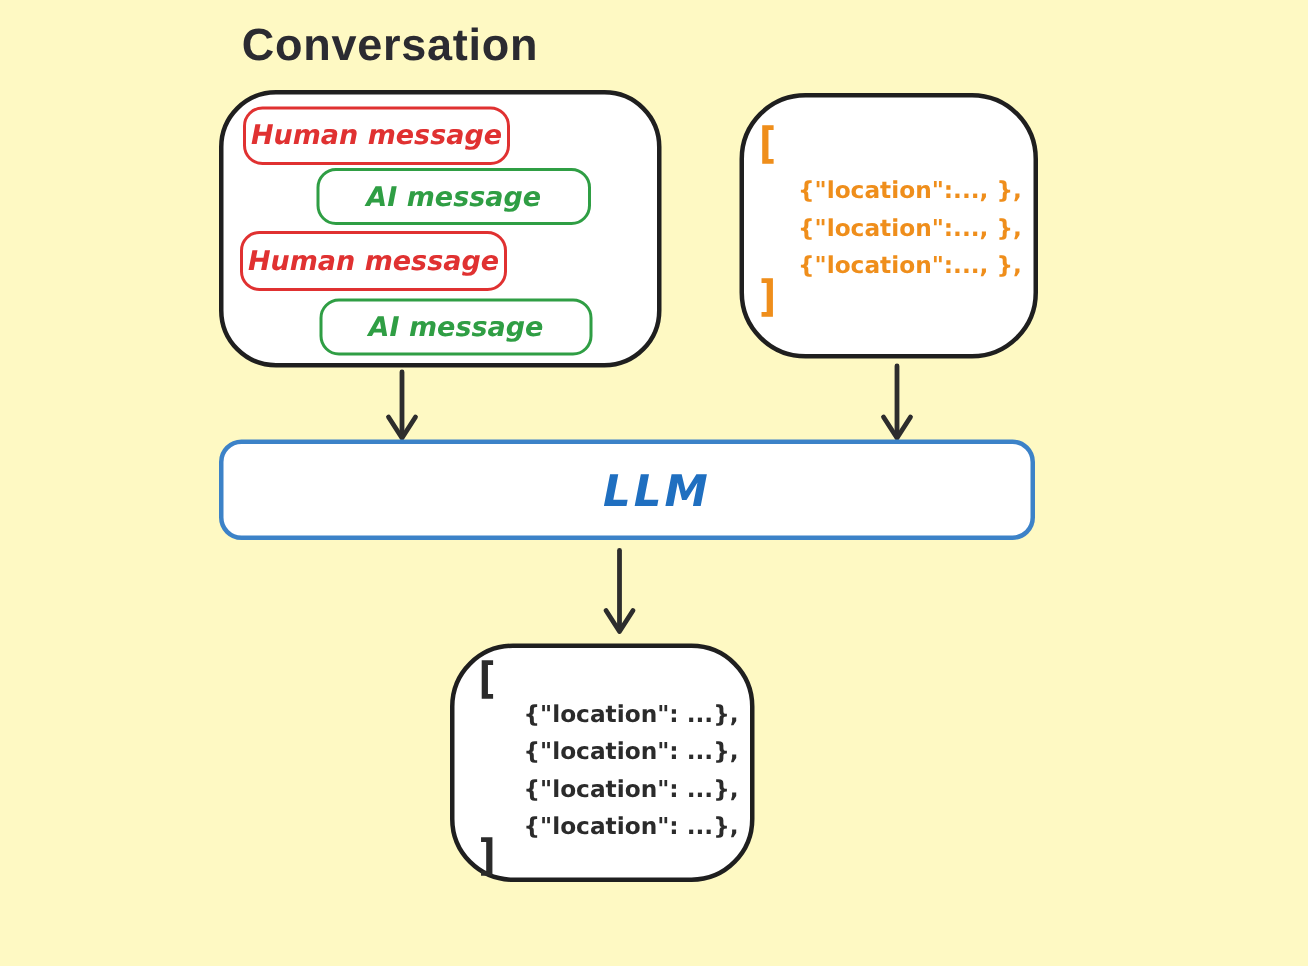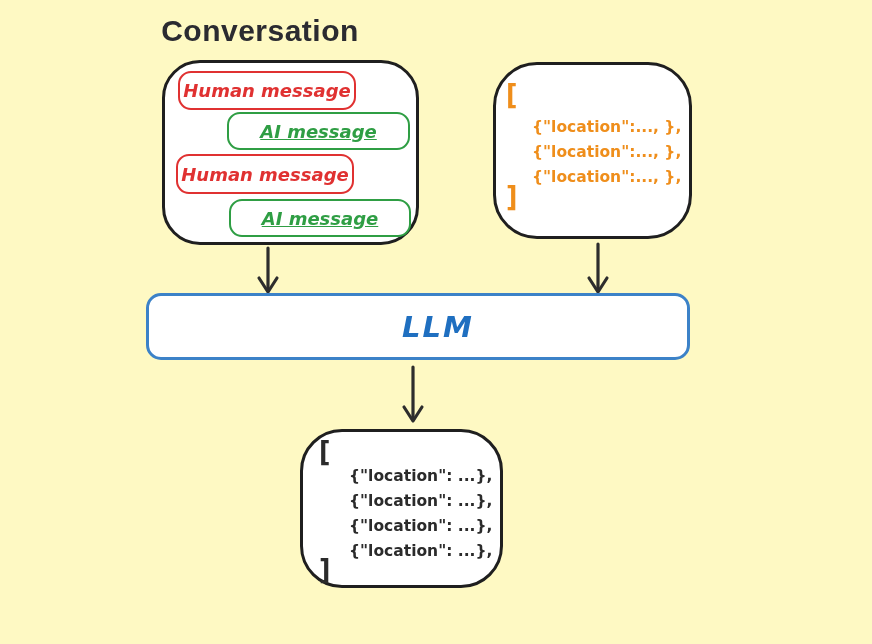--- a/index.html
+++ b/index.html
@@ -35,21 +35,21 @@
     align-items: center;
     justify-content: center;
     font-family: "DejaVu Sans", sans-serif;
     font-style: italic;
     font-weight: bold;
     font-size: 18px;
     background: #ffffff;
     white-space: nowrap;
   }
   .pill.human { border: 2.5px solid #e03131; color: #e03131; }
-  .pill.ai    { border: 2.5px solid #2f9e44; color: #2f9e44; text-decoration: underline; }
+  .pill.ai    { border: 2.5px solid #2f9e44; color: #2f9e44; }
   .code {
     position: absolute;
     font-family: "DejaVu Sans", sans-serif;
     font-weight: bold;
     white-space: nowrap;
   }
   .code .bracket {
     display: block;
     font-size: 25px;
     line-height: 1;
@@ -83,21 +83,21 @@
   }
   .arrow { position: absolute; }
 </style>
 </head>
 <body>
 
 <div class="canvas">
 
   <div class="title" style="left:260px; top:14px;">Conversation</div>
 
-  <div class="node-box" style="left:162px; top:60px; width:257px; height:185px; border-radius:38px;">
+  <div class="node-box" style="left:146px; top:60px; width:295px; height:185px; border-radius:38px;">
     <div class="pill human" style="left:13px; top:8px; width:178px; height:39px;">
       <span>Human message</span>
     </div>
     <div class="pill ai" style="left:62px; top:49px; width:183px; height:38px;">
       <span>AI message</span>
     </div>
     <div class="pill human" style="left:11px; top:91px; width:178px; height:40px;">
       <span>Human message</span>
     </div>
     <div class="pill ai" style="left:64px; top:136px; width:182px; height:38px;">

